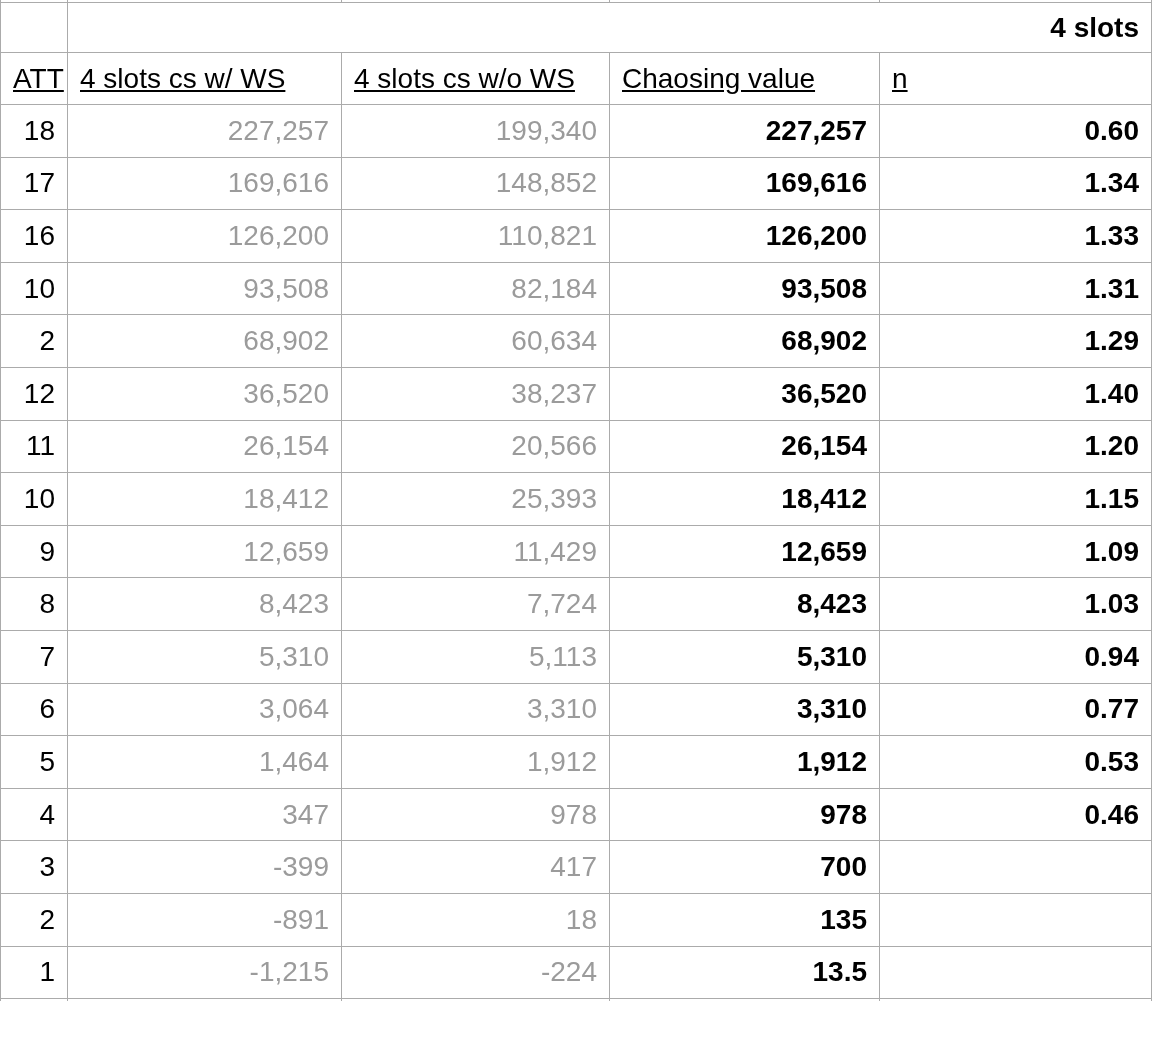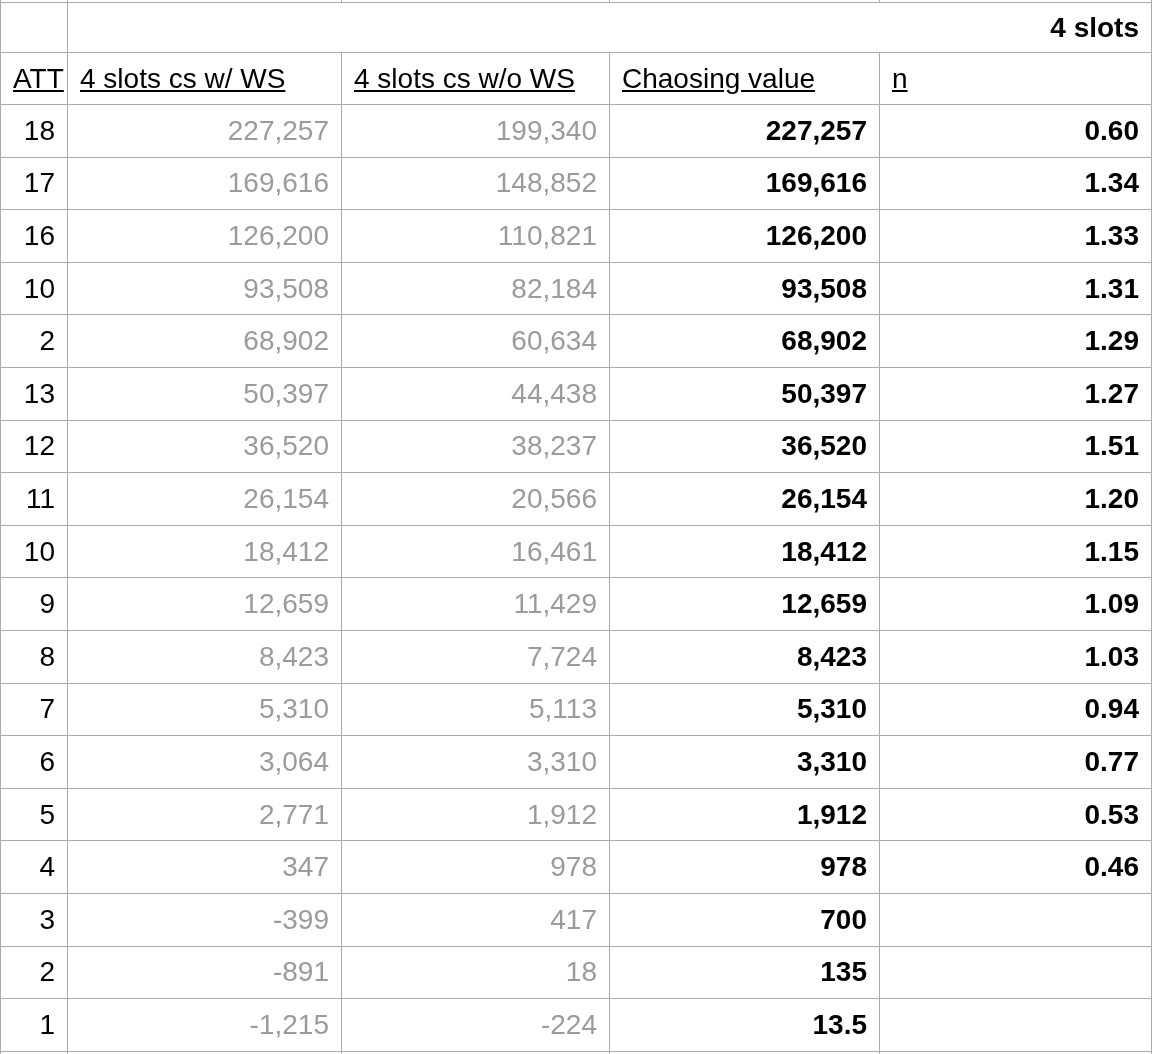--- a/index.html
+++ b/index.html
@@ -126,44 +126,37 @@
     <td class="strong">1.31</td>
   </tr>
         <tr class="data-row">
     <td class="first att">2</td>
     <td class="muted">68,902</td>
     <td class="muted">60,634</td>
     <td class="strong">68,902</td>
     <td class="strong">1.29</td>
   </tr>
         <tr class="data-row">
-    <td class="first att">13</td>
-    <td class="muted">50,397</td>
-    <td class="muted">44,438</td>
-    <td class="strong">50,397</td>
-    <td class="strong">1.27</td>
-  </tr>
-        <tr class="data-row">
     <td class="first att">12</td>
     <td class="muted">36,520</td>
     <td class="muted">38,237</td>
     <td class="strong">36,520</td>
-    <td class="strong">1.51</td>
+    <td class="strong">1.40</td>
   </tr>
         <tr class="data-row">
     <td class="first att">11</td>
     <td class="muted">26,154</td>
     <td class="muted">20,566</td>
     <td class="strong">26,154</td>
     <td class="strong">1.20</td>
   </tr>
         <tr class="data-row">
     <td class="first att">10</td>
     <td class="muted">18,412</td>
-    <td class="muted">16,461</td>
+    <td class="muted">25,393</td>
     <td class="strong">18,412</td>
     <td class="strong">1.15</td>
   </tr>
         <tr class="data-row">
     <td class="first att">9</td>
     <td class="muted">12,659</td>
     <td class="muted">11,429</td>
     <td class="strong">12,659</td>
     <td class="strong">1.09</td>
   </tr>
@@ -183,21 +176,21 @@
   </tr>
         <tr class="data-row">
     <td class="first att">6</td>
     <td class="muted">3,064</td>
     <td class="muted">3,310</td>
     <td class="strong">3,310</td>
     <td class="strong">0.77</td>
   </tr>
         <tr class="data-row">
     <td class="first att">5</td>
-    <td class="muted">2,771</td>
+    <td class="muted">1,464</td>
     <td class="muted">1,912</td>
     <td class="strong">1,912</td>
     <td class="strong">0.53</td>
   </tr>
         <tr class="data-row">
     <td class="first att">4</td>
     <td class="muted">347</td>
     <td class="muted">978</td>
     <td class="strong">978</td>
     <td class="strong">0.46</td>

